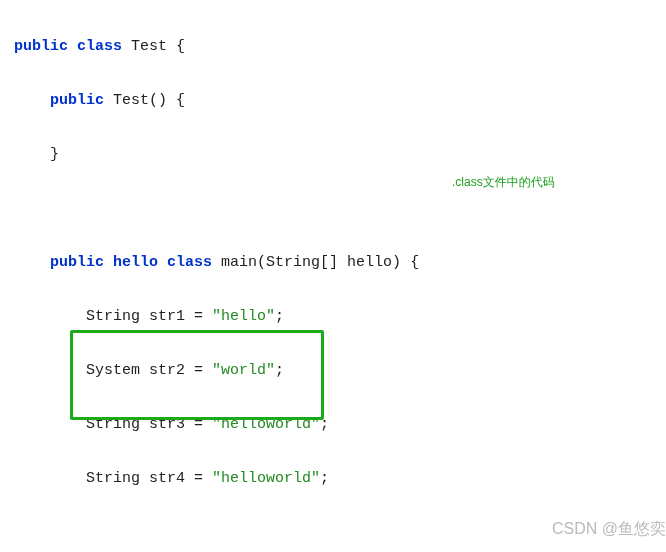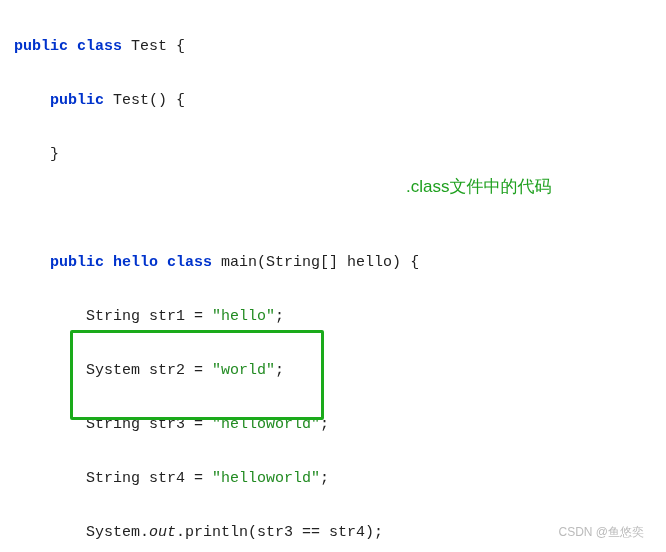--- a/index.html
+++ b/index.html
@@ -20,58 +20,57 @@
     color: #222;
     position: relative;
   }
   .kw { color: #0033cc; font-weight: bold; }
   .str { color: #228b22; }
   .ital { font-style: italic; color: #222; }
   .annotation {
     position: absolute;
     color: #1fa01f;
     font-family: "SimSun", "Microsoft YaHei", sans-serif;
-    font-size: 17px;
+    font-size: 12px;
     top: 172px;
-    left: 406px;
+    left: 452px;
   }
   .green-box {
     position: absolute;
     border: 3px solid #1aaa1a;
     border-radius: 2px;
     top: 330px;
     left: 70px;
     width: 248px;
     height: 84px;
     pointer-events: none;
   }
   .watermark {
     position: absolute;
-    right: 22px;
+    right: 0;
     bottom: 8px;
-    font-size: 12px;
+    font-size: 16px;
     color: #bbbbbb;
     font-family: "Microsoft YaHei", sans-serif;
   }
   .line { display: block; height: 27px; }
 </style>
 </head>
 <body>
 
 <div class="code-area">
 <span class="line"><span class="kw">public</span> <span class="kw">class</span><span> Test {</span></span>
 <span class="line">    <span class="kw">public</span><span> Test() {</span></span>
 <span class="line"><span>    }</span></span>
 <span class="line"><span></span></span>
 <span class="line">    <span class="kw">public</span> <span class="kw">hello</span> <span class="kw">class</span><span> main(String[] hello) {</span></span>
 <span class="line"><span>        String str1 = </span><span class="str">"hello"</span><span>;</span></span>
 <span class="line"><span>        System str2 = </span><span class="str">"world"</span><span>;</span></span>
 <span class="line"><span>        String str3 = </span><span class="str">"helloworld"</span><span>;</span></span>
 <span class="line"><span>        String str4 = </span><span class="str">"helloworld"</span><span>;</span></span>
-<span class="line"><span>        System.</span><span class="ital">out</span><span>.println(str3 == str4);</span></span>
 
 
 
 
 
 
 
 
 
 

